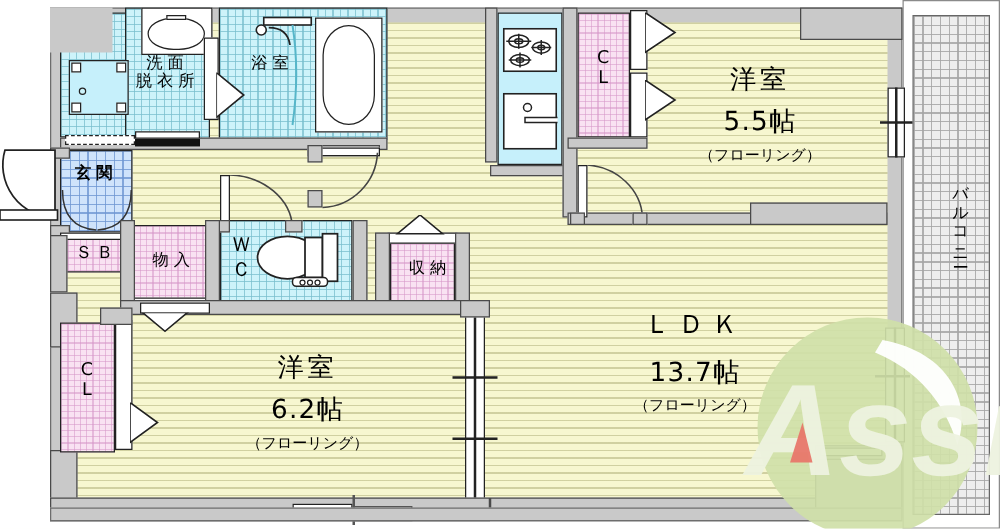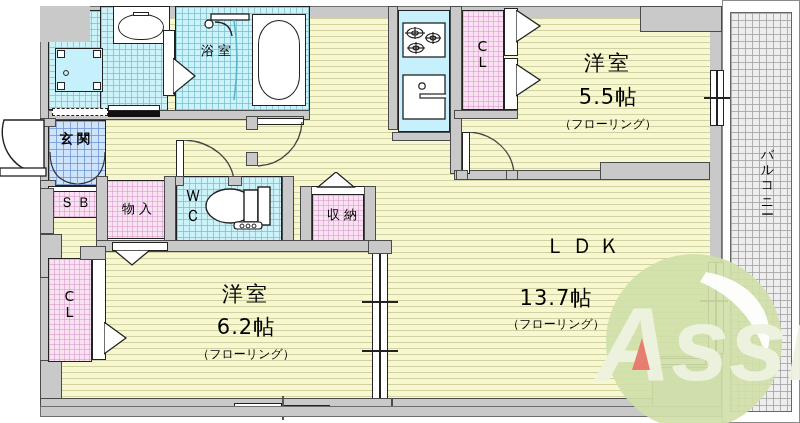--- a/index.html
+++ b/index.html
@@ -75,20 +75,22 @@
   <div class="abs lblue ln" style="left:55px;top:48px;width:48px;height:44px;"></div>
   <div class="abs white ln" style="left:57px;top:50px;width:8px;height:8px;"></div>
   <div class="abs white ln" style="left:93px;top:50px;width:8px;height:8px;"></div>
   <div class="abs white ln" style="left:57px;top:82px;width:8px;height:8px;"></div>
   <div class="abs white ln" style="left:93px;top:82px;width:8px;height:8px;"></div>
   <div class="abs ln" style="left:63px;top:70px;width:6px;height:6px;border-radius:50%;background:#cdf3fa;"></div>
 
   <div class="abs white ln" style="left:113px;top:6px;width:57px;height:38px;"></div>
   <div class="abs white ln" style="left:118px;top:14px;width:46px;height:26px;border-radius:50%/55%;"></div>
   <div class="abs ln" style="left:133px;top:12px;width:16px;height:4px;background:#fff;"></div>
+  <div class="abs jp t-sm" style="left:92px;top:44px;width:84px;">洗面
+脱衣所</div>
 
   <div class="abs tile-blue ln" style="left:175px;top:6px;width:135px;height:106px;"></div>
   <div class="abs white ln" style="left:252px;top:14px;width:54px;height:92px;"></div>
   <div class="abs white ln" style="left:258px;top:20px;width:42px;height:80px;border-radius:50% 50% 50% 50%/30% 30% 30% 30%;"></div>
   <svg class="abs" style="left:202px;top:10px;width:50px;height:96px;">
      <circle cx="7" cy="14" r="4" fill="#fff" stroke="#222" stroke-width="1.3"></circle>
      <rect x="9" y="4" width="38" height="6" fill="#fff" stroke="#222" stroke-width="1.3"></rect>
      <path d="M13 12 Q 28 12 30 26" fill="none" stroke="#222" stroke-width="1.4"></path>
      <path d="M32 10 Q 38 48 32 90" fill="none" stroke="#56b6c9" stroke-width="1.6" fill-opacity="0"></path>
   </svg>
@@ -226,21 +228,21 @@
   <svg class="abs" style="left:468px;top:132px;width:48px;height:44px;">
      <path d="M2 0 A 48 44 0 0 1 46 42" fill="none" stroke="#444" stroke-width="1.3"></path>
   </svg>
   <div class="abs wall" style="left:456px;top:170px;width:12px;height:10px;"></div>
   <div class="abs wall" style="left:506px;top:170px;width:12px;height:10px;"></div>
 
   <div class="abs white ln" style="left:710px;top:70px;width:14px;height:56px;"></div>
   <div class="abs" style="left:704px;top:97px;width:26px;height:2px;background:#222;"></div>
   <div class="abs" style="left:716px;top:70px;width:2px;height:56px;background:#222;"></div>
 
-  <div class="abs jp t-room" style="left:486px;top:235px;width:140px;letter-spacing:6px;text-align:right;">ＬＤＫ</div>
+  <div class="abs jp t-room" style="left:486px;top:248px;width:140px;letter-spacing:6px;">ＬＤＫ</div>
   <div class="abs jp t-size" style="left:478px;top:287px;width:156px;">13.7帖</div>
   <div class="abs jp t-fl" style="left:468px;top:318px;width:176px;">（フローリング）</div>
 
   <div class="abs white ln" style="left:708px;top:262px;width:16px;height:92px;"></div>
   <div class="abs" style="left:715px;top:262px;width:2px;height:92px;background:#222;"></div>
   <div class="abs" style="left:700px;top:300px;width:28px;height:2px;background:#222;"></div>
 
   <div class="abs wall" style="left:392px;top:398px;width:318px;height:14px;"></div>
   <div class="abs wall" style="left:652px;top:356px;width:70px;height:58px;"></div>
 

